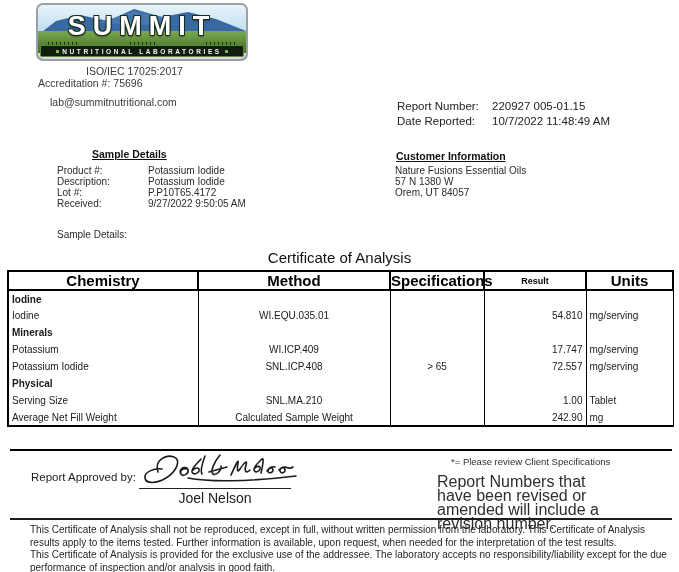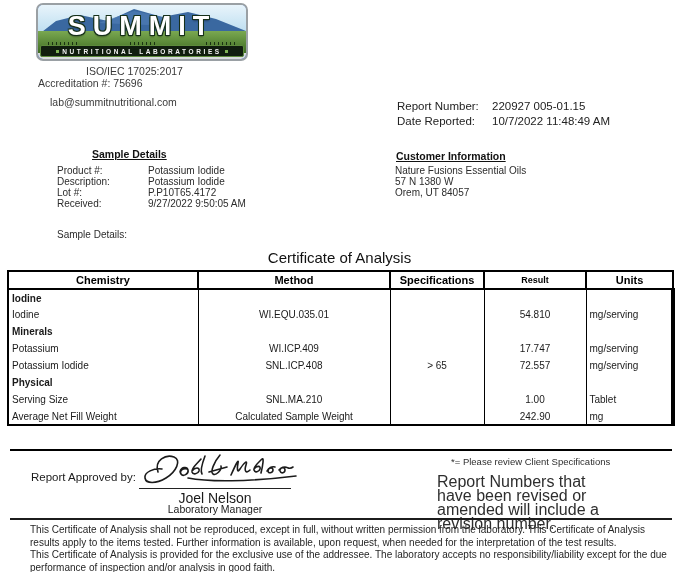--- a/index.html
+++ b/index.html
@@ -35,29 +35,29 @@
   .lbl { font-size:10px; color:#2c2c2c; }
   .val { font-size:10px; color:#2c2c2c; }
   .rep { font-size:11.5px; color:#222; }
 
   .title { position:absolute; left:0; right:0; top:249px; text-align:center;
            font-size:15px; color:#111; }
 
   
   table.coa { position:absolute; left:7px; top:270px; width:665px;
           border-collapse:collapse; table-layout:fixed; }
-  table.coa th { border:2px solid #000; font-size:11px; font-weight:bold;
+  table.coa th { border:2px solid #000; font-size:15px; font-weight:bold;
           height:18px; text-align:center; padding:0; color:#000; }
   table.coa th.small-h { font-size:9px; }
   table.coa td { border-left:1px solid #000; border-right:1px solid #000;
           font-size:10px; height:17px; padding:0 3px; color:#1a1a1a; vertical-align:middle; }
   table.coa tr.cat td { font-weight:bold; }
-  table.coa tbody { border-bottom:2.5px solid #000; border-left:2px solid #000; border-right:4px solid #000000; }
+  table.coa tbody { border-bottom:2.5px solid #000; border-left:2px solid #000; border-right:1px solid #000000; }
   td.c { text-align:center; }
-  td.r { text-align:center; padding-right:8px; }
+  td.r { text-align:right; padding-right:8px; }
   td.u { padding-left:8px; }
 
   
   .rule1 { position:absolute; left:10px; top:449px; width:662px; height:2px; background:#000; }
   .rule2 { position:absolute; left:10px; top:518px; width:662px; height:1.5px; background:#1c1c1c; }
   .sig-line { position:absolute; left:139px; top:488px; width:152px; height:1px; background:#222; }
   .sig-svg { position:absolute; left:128px; top:450px; }
   .notes { line-height:14px; }
 
   .footer { position:absolute; left:30px; top:524px; width:642px;
@@ -202,21 +202,20 @@
       <path d="M92,5 C86,12 82,22 85,24 C88,26 94,20 93,16 M81,22 l18,-5"></path>
       <path d="M103,25 C108,14 111,8 110,13 C109,18 109,24 112,19 C116,13 120,9 118,15 C116,21 118,24 122,20"></path>
       <path d="M126,19 c3,-4 7,-3 6,0 c-1,3 -5,4 -6,1 c-1,-3 4,-7 8,-11 c2,-2 1,6 -1,14"></path>
       <path d="M139,21 c2,-4 6,-4 6,-1 c0,3 -5,4 -5,1 c0,-3 4,-5 7,-4"></path>
       <path d="M151,20 c2,-3 6,-3 6,0 c0,3 -4,4 -5,1 c-1,-2 2,-4 5,-4 c3,0 4,3 8,0"></path>
       <path d="M60,28 C80,32 120,32 168,26"></path>
     </g>
   </svg>
   <div class="sig-line"></div>
   <div class="abs" style="left:140px; top:490px; width:150px; text-align:center; font-size:14px;">Joel Nelson</div>
-  <div class="abs" style="left:140px; top:503px; width:150px; text-align:center; font-size:10.5px;">Laboratory Manager</div>
 
   <div class="abs" style="left:451px; top:456px; font-size:9.5px; color:#2e2e2e;">*= Please review Client Specifications</div>
   <div class="abs notes" style="left:437px; top:475px; width:178px; font-size:16px; color:#2e2e2e;">Report Numbers that have been revised or amended will include a revision number.</div>
 
   <div class="rule2"></div>
 
   <div class="footer">
     <div>This Certificate of Analysis shall not be reproduced, except in full, without written permission from the laboratory. This Certificate of Analysis results apply to the items tested. Further information is available, upon request, when needed for the interpretation of the test results.</div>
     <div>This Certificate of Analysis is provided for the exclusive use of the addressee. The laboratory accepts no responsibility/liability except for the due performance of inspection and/or analysis in good faith.</div>
   </div>

